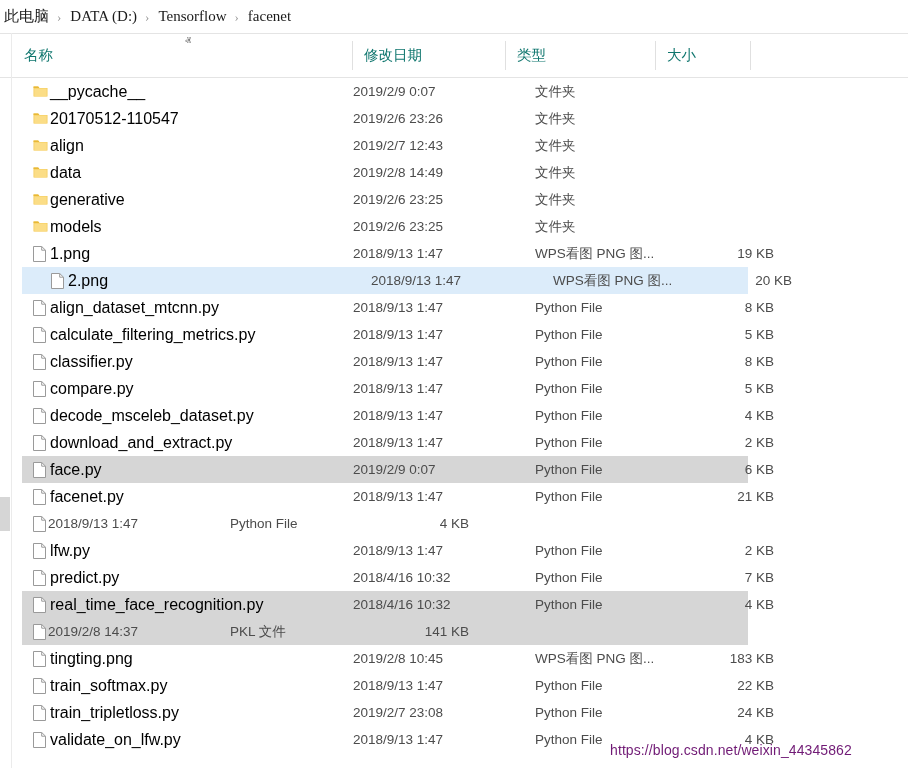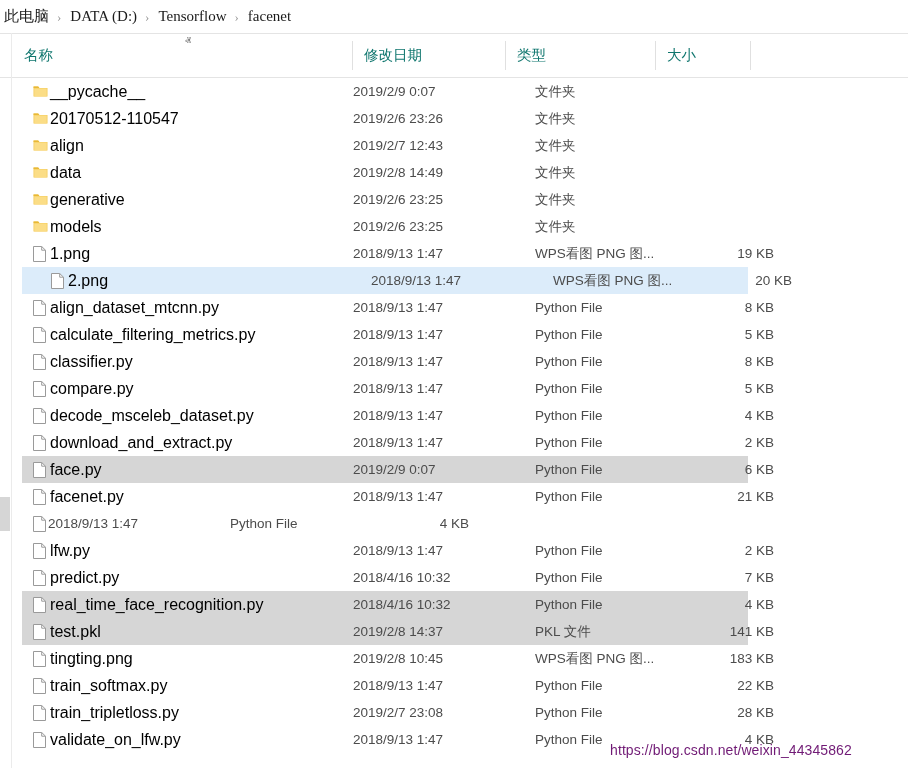--- a/index.html
+++ b/index.html
@@ -444,21 +444,20 @@
       <div class="cell-type">Python File</div>
       <div class="cell-size">4 KB</div>
     </div>
     <div class="file-row highlight">
       <div class="cell-icon">
         <svg class="file-icon" viewBox="0 0 13 16" xmlns="http://www.w3.org/2000/svg">
           <path d="M0.5 0.5 h8.2 l3.8 3.7 v11.3 h-12 z" fill="#ffffff" stroke="#9a9a9a" stroke-width="1"></path>
           <path d="M8.7 0.6 v3.6 h3.7" fill="none" stroke="#9a9a9a" stroke-width="1"></path>
         </svg>
       </div>
-      <div class="cell-name">test.pkl</div>
       <div class="cell-date">2019/2/8 14:37</div>
       <div class="cell-type">PKL 文件</div>
       <div class="cell-size">141 KB</div>
     </div>
     <div class="file-row">
       <div class="cell-icon">
         <svg class="file-icon" viewBox="0 0 13 16" xmlns="http://www.w3.org/2000/svg">
           <path d="M0.5 0.5 h8.2 l3.8 3.7 v11.3 h-12 z" fill="#ffffff" stroke="#9a9a9a" stroke-width="1"></path>
           <path d="M8.7 0.6 v3.6 h3.7" fill="none" stroke="#9a9a9a" stroke-width="1"></path>
         </svg>
@@ -483,21 +482,21 @@
     <div class="file-row">
       <div class="cell-icon">
         <svg class="file-icon" viewBox="0 0 13 16" xmlns="http://www.w3.org/2000/svg">
           <path d="M0.5 0.5 h8.2 l3.8 3.7 v11.3 h-12 z" fill="#ffffff" stroke="#9a9a9a" stroke-width="1"></path>
           <path d="M8.7 0.6 v3.6 h3.7" fill="none" stroke="#9a9a9a" stroke-width="1"></path>
         </svg>
       </div>
       <div class="cell-name">train_tripletloss.py</div>
       <div class="cell-date">2019/2/7 23:08</div>
       <div class="cell-type">Python File</div>
-      <div class="cell-size">28 KB</div>
+      <div class="cell-size">24 KB</div>
     </div>
     <div class="file-row">
       <div class="cell-icon">
         <svg class="file-icon" viewBox="0 0 13 16" xmlns="http://www.w3.org/2000/svg">
           <path d="M0.5 0.5 h8.2 l3.8 3.7 v11.3 h-12 z" fill="#ffffff" stroke="#9a9a9a" stroke-width="1"></path>
           <path d="M8.7 0.6 v3.6 h3.7" fill="none" stroke="#9a9a9a" stroke-width="1"></path>
         </svg>
       </div>
       <div class="cell-name">validate_on_lfw.py</div>
       <div class="cell-date">2018/9/13 1:47</div>

